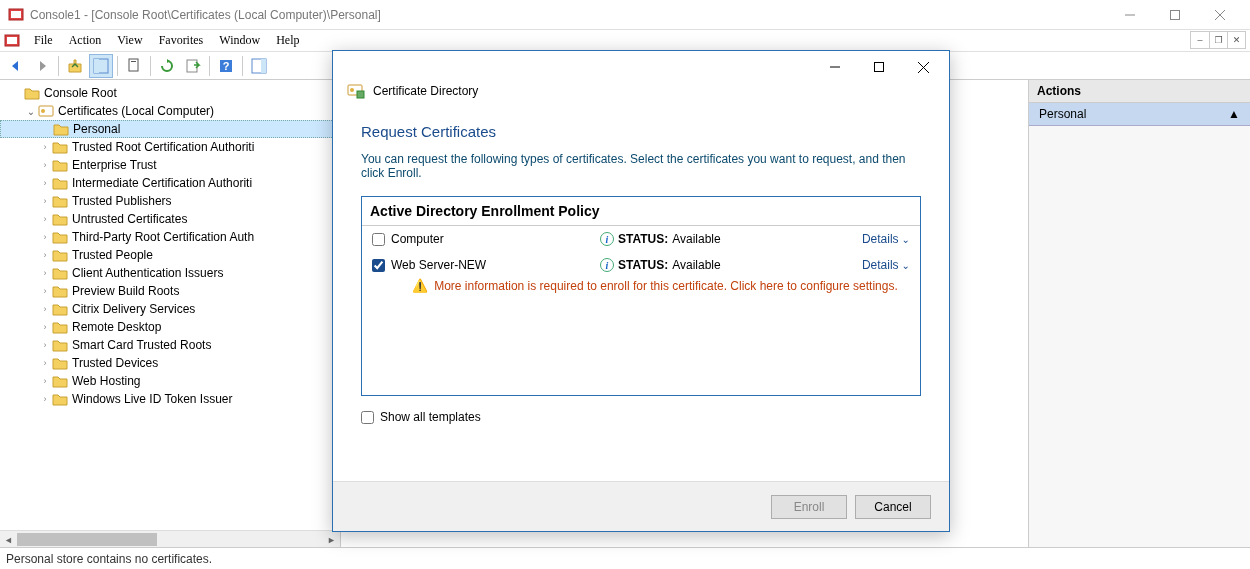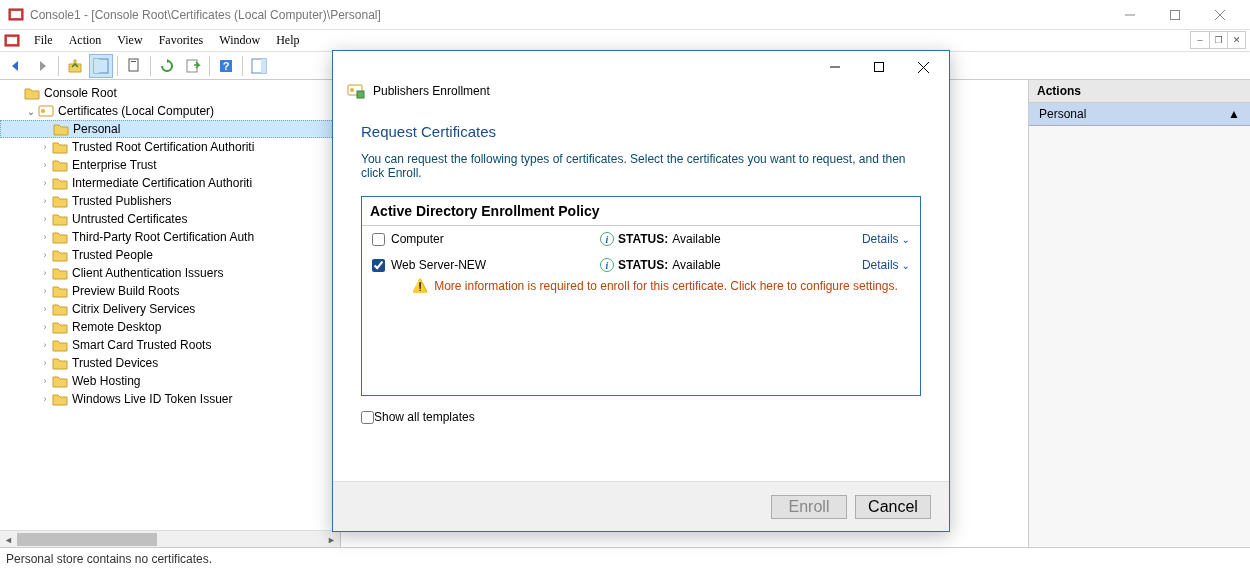--- a/index.html
+++ b/index.html
@@ -62,23 +62,23 @@
 .policy-box { border: 1px solid #2b6fb3; height: 200px; }
 .policy-title { font-weight: bold; padding: 6px 8px; border-bottom: 1px solid #ccc; font-size: 14px; }
 .cert-row { display: flex; align-items: center; padding: 6px 10px; gap: 8px; font-size: 12px; }
 .cert-row .name { flex: 0 0 220px; display: flex; align-items: center; gap: 6px; }
 .cert-row .status { flex: 0 0 200px; display: flex; align-items: center; gap: 4px; }
 .cert-row .details { flex: 1; text-align: right; color: #1a4b8c; }
 .cert-row .details .chev { color: #1a4b8c; font-size: 10px; margin-left: 3px; }
 .warn-row { display: flex; align-items: center; padding: 0 10px 6px 50px; gap: 6px; font-size: 12px; }
 .warn-row a { color: #c2410c; text-decoration: none; }
 input[type=checkbox] { width: 13px; height: 13px; accent-color: #1a4b8c; }
-.showall { margin-top: 14px; display: flex; align-items: center; font-size: 12px; }
+.showall { margin-top: 14px; display: flex; align-items: center; gap: 6px; font-size: 12px; }
 .dialog-buttons { height: 50px; background: #f0f0f0; display: flex; align-items: center; justify-content: flex-end; padding: 0 18px; gap: 8px; border-top: 1px solid #ddd; }
-.dialog-buttons button { width: 76px; height: 24px; font-size: 16px; background: #e1e1e1; border: 1px solid #adadad; }
+.dialog-buttons button { width: 76px; height: 24px; font-size: 12px; background: #e1e1e1; border: 1px solid #adadad; }
 .dialog-buttons button:disabled { color: #888; }
 
 .b { font-weight: bold; }
 
 
 .folder-svg { width: 16px; height: 13px; }
 .root-svg { width: 16px; height: 14px; }
 .info-icon { width: 14px; height: 14px; border: 1px solid #4a7; border-radius: 50%; display: inline-flex; align-items: center; justify-content: center; font-style: italic; font-weight: bold; color: #1663c7; font-size: 10px; font-family: serif; }
 .warn-icon { display: inline-block; font-size: 13px; }
 </style>
@@ -363,21 +363,21 @@
           <line x1="11" y1="0" x2="0" y2="11" stroke="#000" stroke-width="1"></line>
         </svg>
       </div>
   </div>
   <div class="dialog-header">
     <svg width="18" height="16" viewBox="0 0 18 16">
         <rect x="1" y="2" width="14" height="10" rx="1" fill="#fff" stroke="#cc9933"></rect>
         <circle cx="5" cy="7" r="2" fill="#e0b040"></circle>
         <rect x="10" y="8" width="7" height="7" fill="#6a6" stroke="#383"></rect>
       </svg>
-    <span>Publishers Enrollment</span>
+    <span>Certificate Directory</span>
   </div>
   <div class="dialog-body">
     <div class="dlg-title">Request Certificates</div>
     <div class="dlg-intro">You can request the following types of certificates. Select the certificates you want to request, and then click Enroll.</div>
     <div class="policy-box">
       <div class="policy-title">Active Directory Enrollment Policy</div>
 
       <div class="cert-row">
         <div class="name">
           <input type="checkbox" style="">

